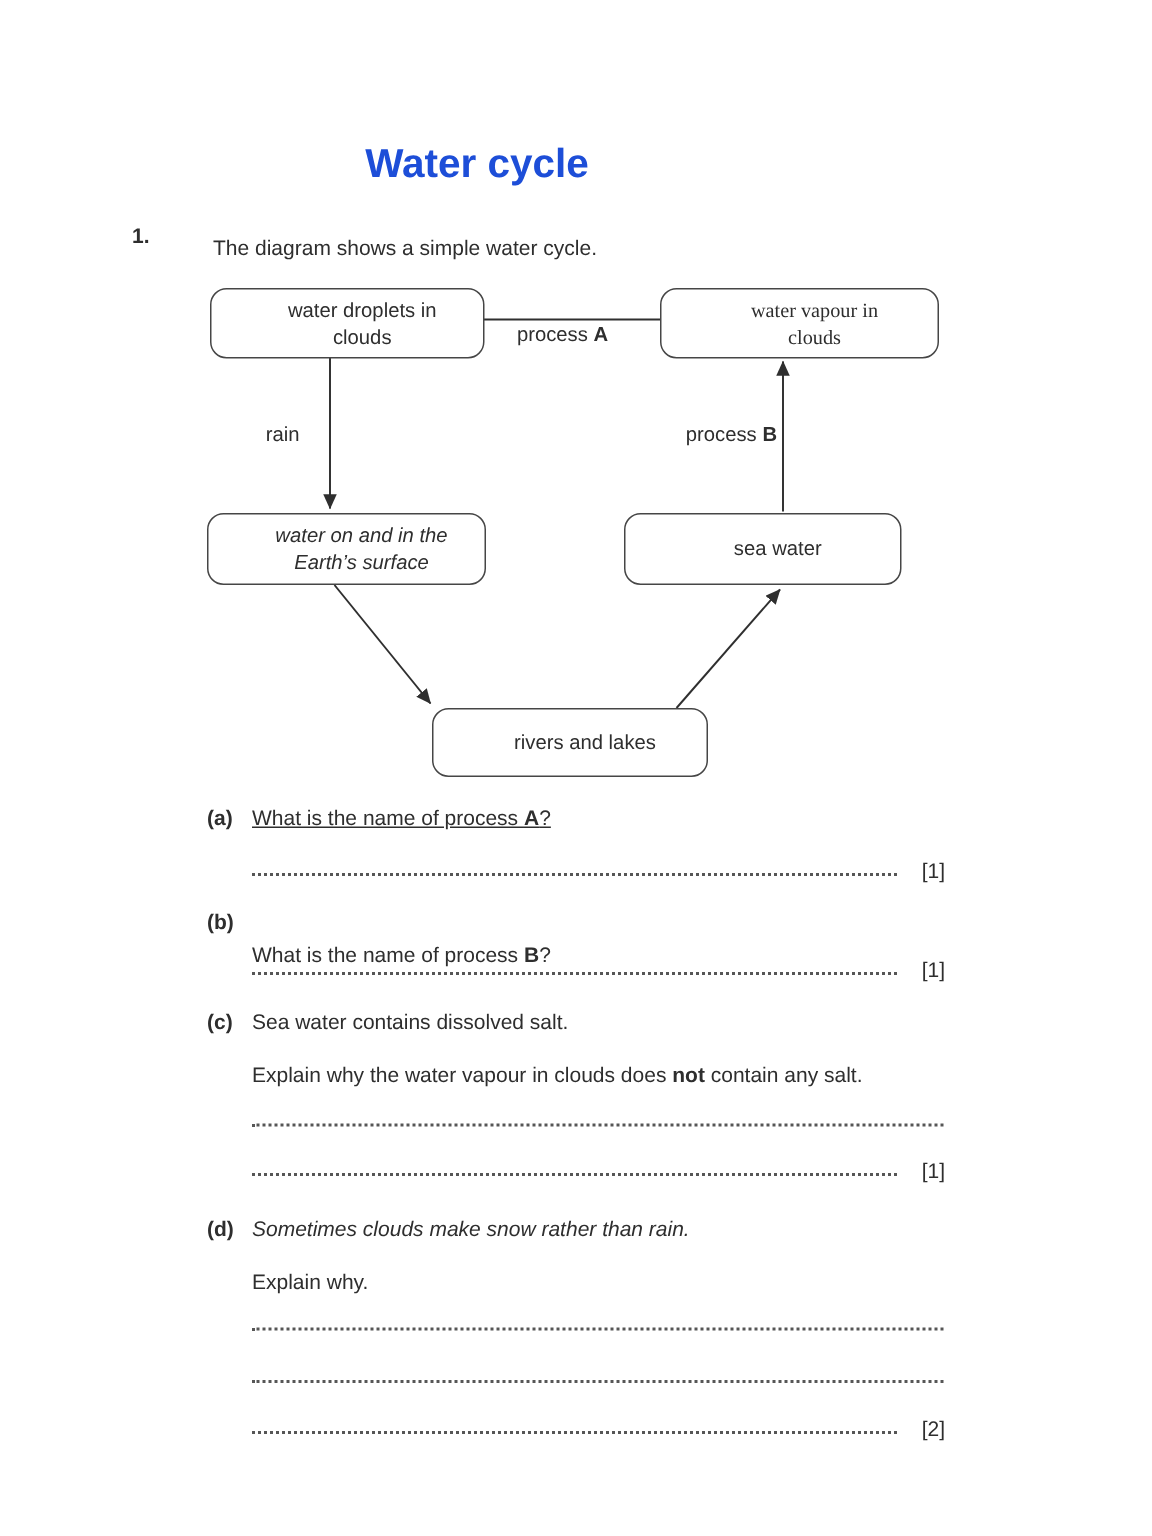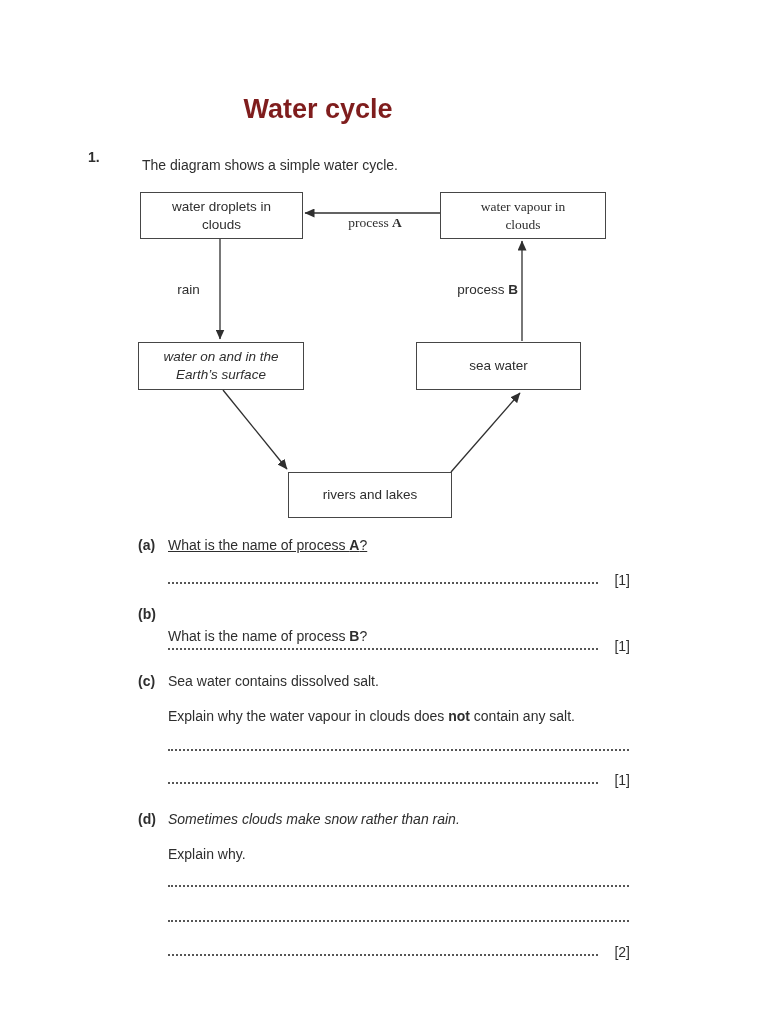--- a/index.html
+++ b/index.html
@@ -4,29 +4,29 @@
 <style>
   html,body{margin:0;padding:0;}
   body{
     width:768px;height:1024px;position:relative;background:#ffffff;
     font-family:"Liberation Sans", sans-serif;color:#2e2e2e;
     -webkit-font-smoothing:antialiased;overflow:hidden;
   }
   .abs{position:absolute;}
   .page-title{
     left:0;top:94px;width:636px;text-align:center;
-    font-size:27px;font-weight:bold;color:#7f1d1d;letter-spacing:0px;
+    font-size:27px;font-weight:bold;color:#1d4ed8;letter-spacing:0px;
   }
   .qnum{left:88px;top:149px;font-size:14px;font-weight:bold;}
   .intro{left:142px;top:157px;font-size:14px;}
   
   .dbox{
-    position:absolute;border:1.6px solid #464646;border-radius:0;
+    position:absolute;border:1.6px solid #464646;border-radius:11px;
     background:#fff;display:flex;flex-direction:column;align-items:center;justify-content:center;
-    font-size:13.5px;line-height:1.3;text-align:center;color:#2e2e2e;
+    font-size:13.5px;line-height:1.3;text-align:center;color:#2e2e2e;padding-left:20px;
   }
   .dbox span{display:block;}
   svg.arrows{position:absolute;left:0;top:0;pointer-events:none;}
   .arrow-label{position:absolute;font-size:13.5px;color:#2e2e2e;}
   .b{font-weight:bold;}
   
   .qlabel{font-size:14px;font-weight:bold;}
   .qtext{font-size:14px;}
   .ansline{position:absolute;left:168px;width:460px;height:14px;}
   .ansline .dots{
@@ -73,21 +73,21 @@
     <span>water on and in the</span>
     <span>Earth’s surface</span>
   </div>
   <div class="dbox" style="left:416px;top:342px;width:163px;height:46px;text-align:center;">
     <span>sea water</span>
   </div>
   <div class="dbox" style="left:288px;top:472px;width:162px;height:44px;">
     <span>rivers and lakes</span>
   </div>
 
-  <div class="arrow-label" style="left:330px;top:215px;width:90px;text-align:center;font-family:Liberation Serif, serif;"><span>process </span><span class="b">A</span></div>
+  <div class="arrow-label" style="left:330px;top:215px;width:90px;text-align:center;"><span>process </span><span class="b">A</span></div>
   <div class="arrow-label" style="left:160px;top:282px;width:57px;text-align:center;">rain</div>
   <div class="arrow-label" style="left:425px;top:282px;width:93px;text-align:right;"><span>process </span><span class="b">B</span></div>
 </div>
 
 <div class="abs qlabel" style="left:138px;top:537px;">(a)</div>
 <div class="abs qtext" style="left:168px;top:537px;text-decoration:underline;"><span>What is the name of process </span><span class="b">A</span><span>?</span></div>
 <div class="ansline" style="top:570px;">
   <div class="dots marked"></div>
   <span class="mark">[1]</span>
 </div>

